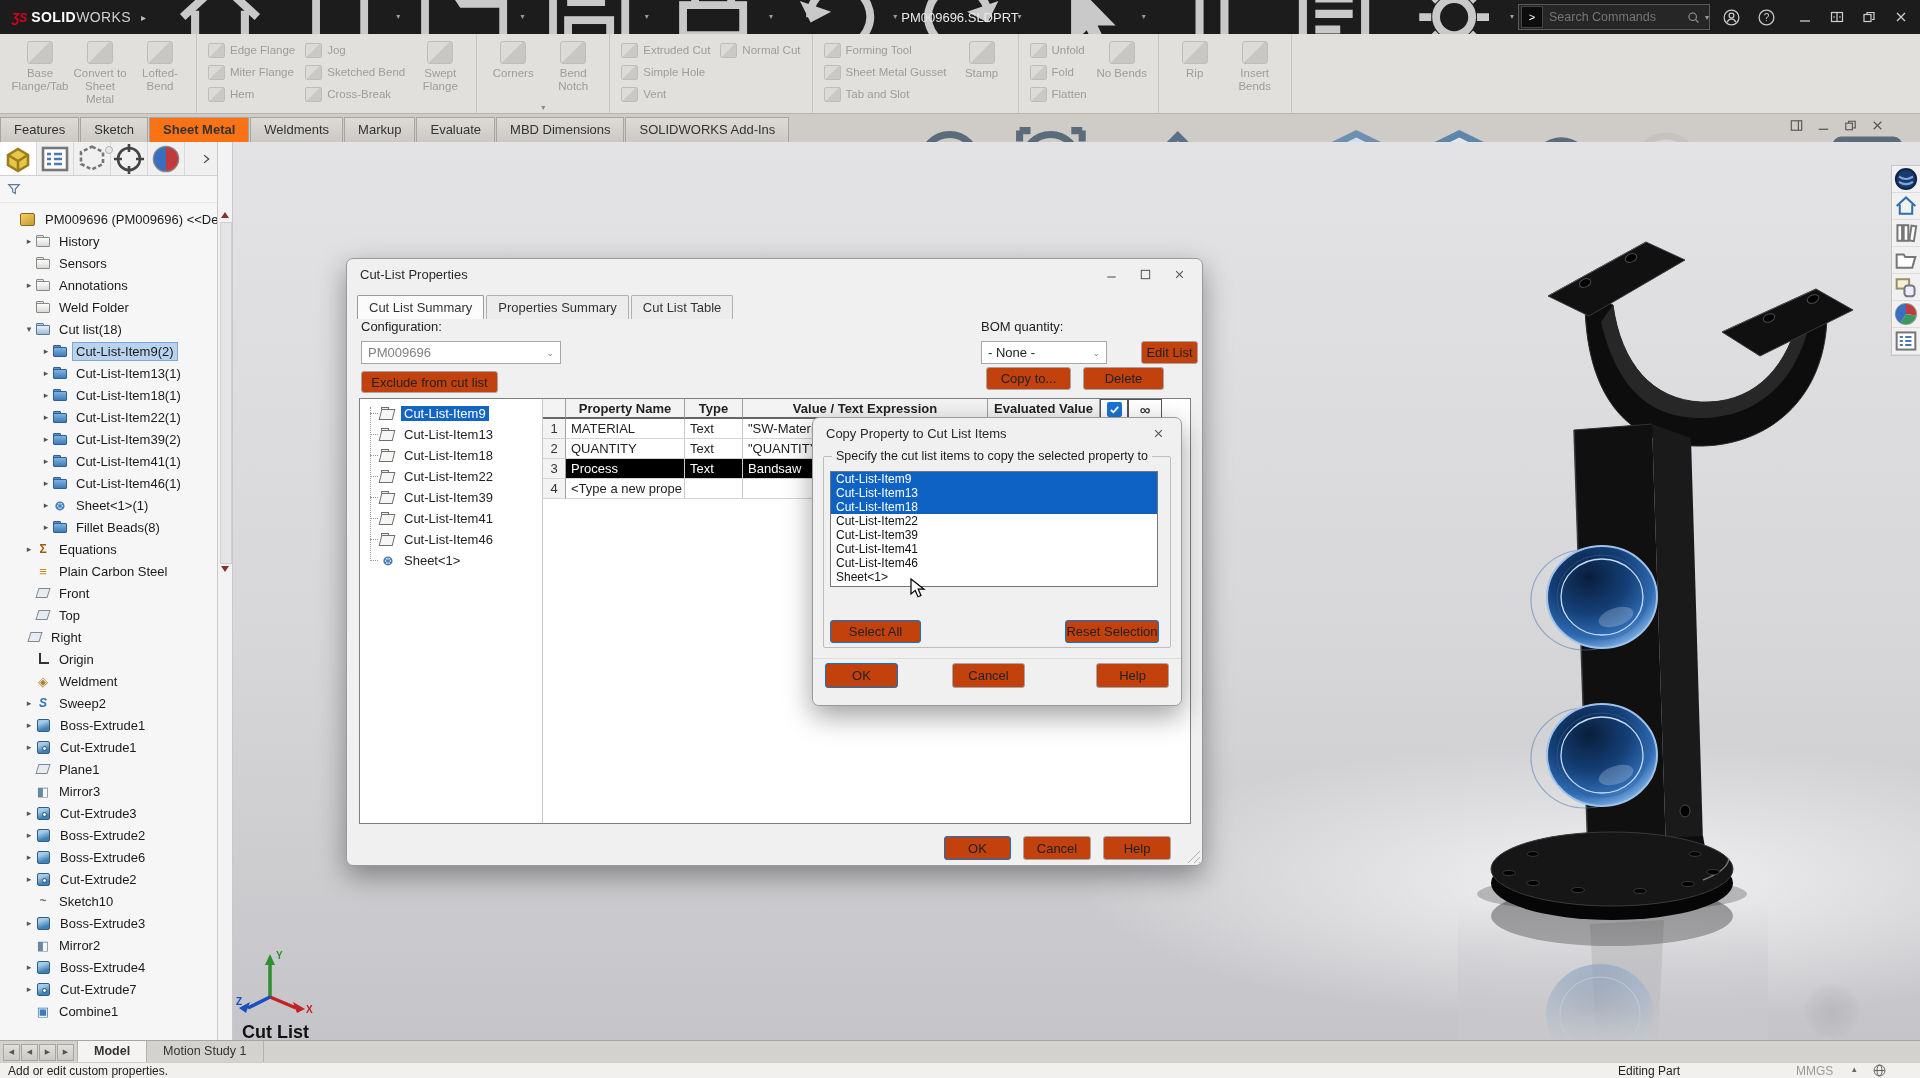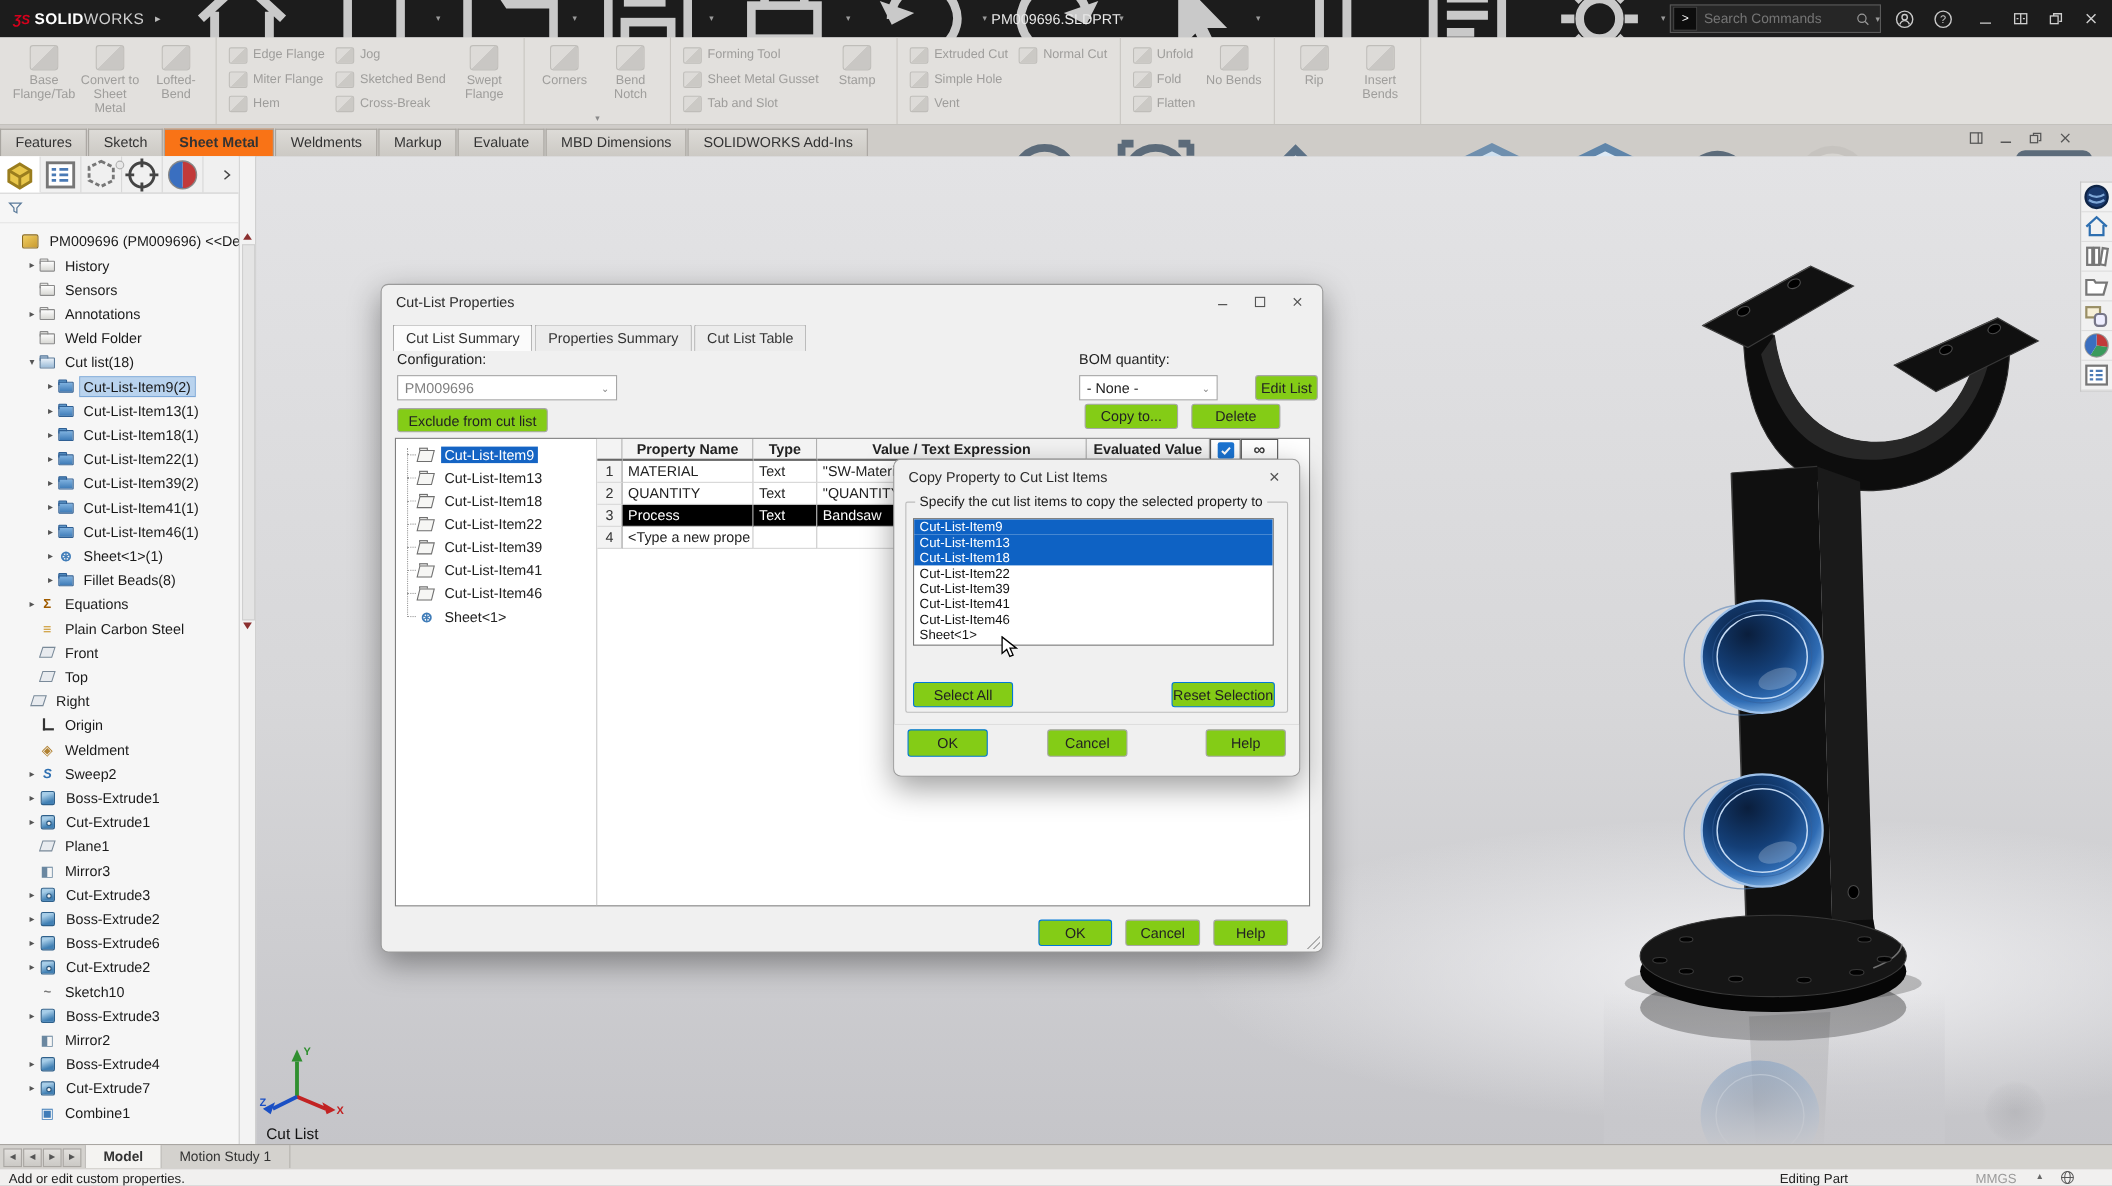--- a/index.html
+++ b/index.html
@@ -83,41 +83,41 @@
   .ti-sheet{color:#3f7cb8;font-weight:bold;font-size:13px;}
   
   .lscroll{position:absolute;left:218px;top:142px;width:15px;height:898px;background:#f3f3f3;border-right:1px solid #c8c8c8;box-sizing:border-box;}
   .lthumb{position:absolute;left:2px;top:80px;width:10px;height:340px;background:#e4e4e4;border:1px solid #cfcfcf;}
   .sarrow{position:absolute;left:3px;width:0;height:0;border-left:4.5px solid transparent;border-right:4.5px solid transparent;}
   .sarrow.up{top:70px;border-bottom:6px solid #8b2f2f;}
   .sarrow.down{top:424px;border-top:6px solid #8b2f2f;}
   
   .viewport{position:absolute;left:233px;top:142px;width:1687px;height:898px;background:radial-gradient(ellipse 760px 200px at 1380px 740px,rgba(244,244,246,.95),rgba(244,244,246,0) 70%),linear-gradient(#e3e3e5,#d7d7d9 55%,#c5c5c9);overflow:hidden;}
   .watermark{position:absolute;left:1570px;top:840px;width:58px;height:58px;border-radius:50%;background:radial-gradient(circle at 50% 50%,rgba(120,120,125,.18),rgba(120,120,125,.05) 60%,transparent 70%);}
-  .cutlist-label{position:absolute;left:242px;top:1022px;font-weight:normal;font-size:14px;color:#111;z-index:5;}
+  .cutlist-label{position:absolute;left:242px;top:1022px;font-weight:bold;font-size:18px;color:#111;z-index:5;}
   .triad{position:absolute;left:236px;top:945px;z-index:5;}
   
   .taskpane{position:absolute;right:0;top:165px;width:28px;background:#f1f1f1;border:1px solid #c5c5c5;border-right:none;z-index:6;}
   .tp-i{height:26px;display:flex;align-items:center;justify-content:center;border-bottom:1px solid #ddd;}
   .tp-i svg{width:19px;height:19px;}
   
   .dlg{position:absolute;background:#f0f0f0;border:1px solid #9a9a9a;border-radius:7px;box-shadow:0 10px 28px rgba(0,0,0,.38);}
   .dlg-title{position:absolute;left:0;top:0;right:12px;height:30px;display:flex;align-items:center;padding-left:13px;font-size:13px;color:#2a2a2a;}
   .dlg-winbtns{position:absolute;right:6px;top:3px;display:flex;}
   .dlg-winbtns span{width:34px;height:24px;display:flex;align-items:center;justify-content:center;color:#555;}
   .dlg-winbtns svg{width:15px;height:15px;color:#555;}
   #dlg-main{left:346px;top:258px;width:855px;height:606px;z-index:40;}
   .dtabs{position:absolute;left:10px;top:36px;display:flex;}
   .dtab{padding:4px 11px;font-size:13px;border:1px solid #b0b0b0;border-bottom:none;background:#ececec;color:#333;margin-right:2px;border-radius:2px 2px 0 0;}
   .dtab.active{background:#fbfbfb;position:relative;top:0px;border-color:#9a9a9a;}
   .dlbl{position:absolute;font-size:13px;color:#222;}
   .combo{position:absolute;background:#fff;border:1px solid #a6a6a6;display:flex;align-items:center;padding:0 6px;font-size:13px;box-sizing:border-box;}
   .combo .cv{flex:1;overflow:hidden;white-space:nowrap;}
   .combo .chev{color:#888;font-size:9px;}
-  .btn{position:absolute;background:#84cc16;border:1px solid #a6a6a6;border-radius:3px;display:flex;align-items:center;justify-content:center;font-size:13px;color:#222;box-sizing:border-box;text-align:center;}
+  .btn{position:absolute;background:#c2410c;border:1px solid #a6a6a6;border-radius:3px;display:flex;align-items:center;justify-content:center;font-size:13px;color:#222;box-sizing:border-box;text-align:center;}
   .btn.primary{border-color:#0078d7;}
   .dcontainer{position:absolute;left:12px;top:139px;width:832px;height:426px;background:#fff;border:1px solid #7f7f7f;box-sizing:border-box;display:flex;}
   .dtree{width:183px;border-right:1px solid #c9c9c9;position:relative;padding-top:4px;box-sizing:border-box;}
   .dtree-vline{position:absolute;left:10px;top:8px;height:152px;border-left:1px dotted #999;}
   .dtrow{display:flex;align-items:center;height:21px;font-size:13px;white-space:nowrap;padding-left:10px;}
   .dtrow::before{content:"";width:8px;border-top:1px dotted #999;margin-right:2px;flex:none;}
   .dfolder{width:16px;height:14px;position:relative;flex:none;margin-right:5px;}
   .dfolder::before{content:"";position:absolute;left:1px;top:0;width:6px;height:3px;background:#ececea;border:1px solid #6f6f6f;}
   .dfolder::after{content:"";position:absolute;left:0px;top:2px;width:12px;height:9px;background:#f6f6f4;border:1px solid #6f6f6f;transform:skewX(-14deg);}
   .dgear{width:16px;flex:none;margin-right:5px;color:#3f7cb8;font-weight:bold;text-align:center;}
@@ -366,56 +366,56 @@
         <div class="rib-large">
           <span class="rib-ico-l"></span>
           <span>Bend Notch</span>
         </div>
         <span class="rib-ovf">▾</span>
       </div>
       <div class="rib-group">
         <div class="rib-col">
           <div class="rib-small">
             <span class="rib-ico-s"></span>
+            <span>Extruded Cut</span>
+          </div>
+          <div class="rib-small">
+            <span class="rib-ico-s"></span>
+            <span>Simple Hole</span>
+          </div>
+          <div class="rib-small">
+            <span class="rib-ico-s"></span>
+            <span>Vent</span>
+          </div>
+        </div>
+        <div class="rib-col">
+          <div class="rib-small">
+            <span class="rib-ico-s"></span>
+            <span>Normal Cut</span>
+          </div>
+        </div>
+      </div>
+      <div class="rib-group">
+        <div class="rib-col">
+          <div class="rib-small">
+            <span class="rib-ico-s"></span>
             <span>Forming Tool</span>
           </div>
           <div class="rib-small">
             <span class="rib-ico-s"></span>
             <span>Sheet Metal Gusset</span>
           </div>
           <div class="rib-small">
             <span class="rib-ico-s"></span>
             <span>Tab and Slot</span>
           </div>
         </div>
         <div class="rib-large">
           <span class="rib-ico-l"></span>
           <span>Stamp</span>
-        </div>
-      </div>
-      <div class="rib-group">
-        <div class="rib-col">
-          <div class="rib-small">
-            <span class="rib-ico-s"></span>
-            <span>Extruded Cut</span>
-          </div>
-          <div class="rib-small">
-            <span class="rib-ico-s"></span>
-            <span>Simple Hole</span>
-          </div>
-          <div class="rib-small">
-            <span class="rib-ico-s"></span>
-            <span>Vent</span>
-          </div>
-        </div>
-        <div class="rib-col">
-          <div class="rib-small">
-            <span class="rib-ico-s"></span>
-            <span>Normal Cut</span>
-          </div>
         </div>
       </div>
       <div class="rib-group">
         <div class="rib-col">
           <div class="rib-small">
             <span class="rib-ico-s"></span>
             <span>Unfold</span>
           </div>
           <div class="rib-small">
             <span class="rib-ico-s"></span>

